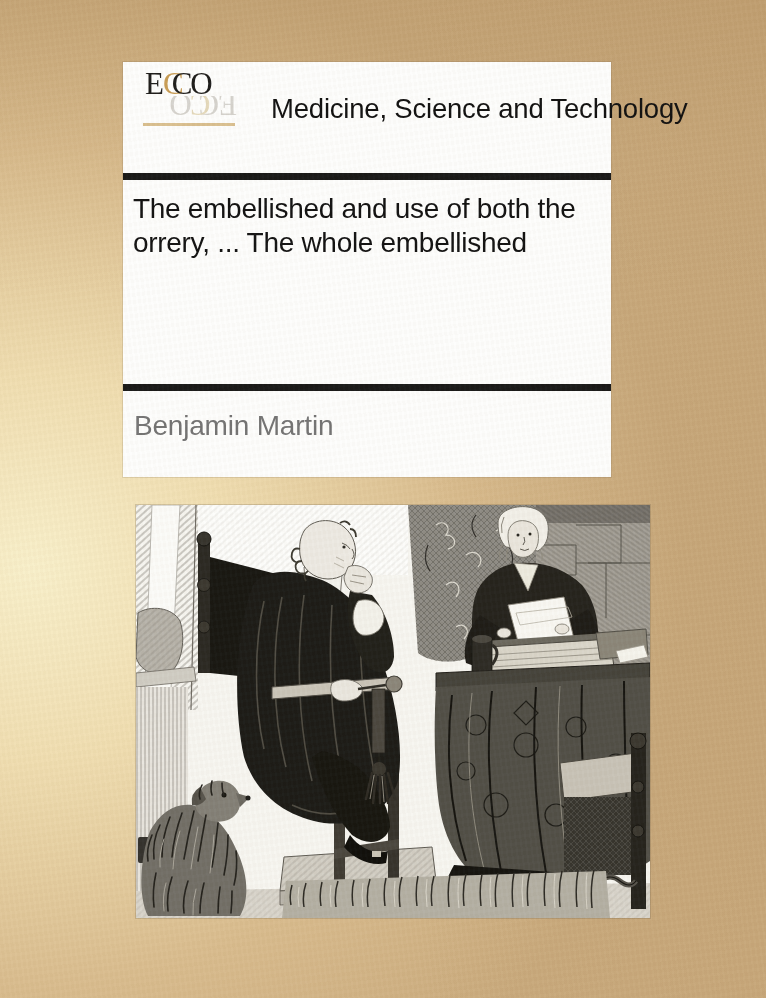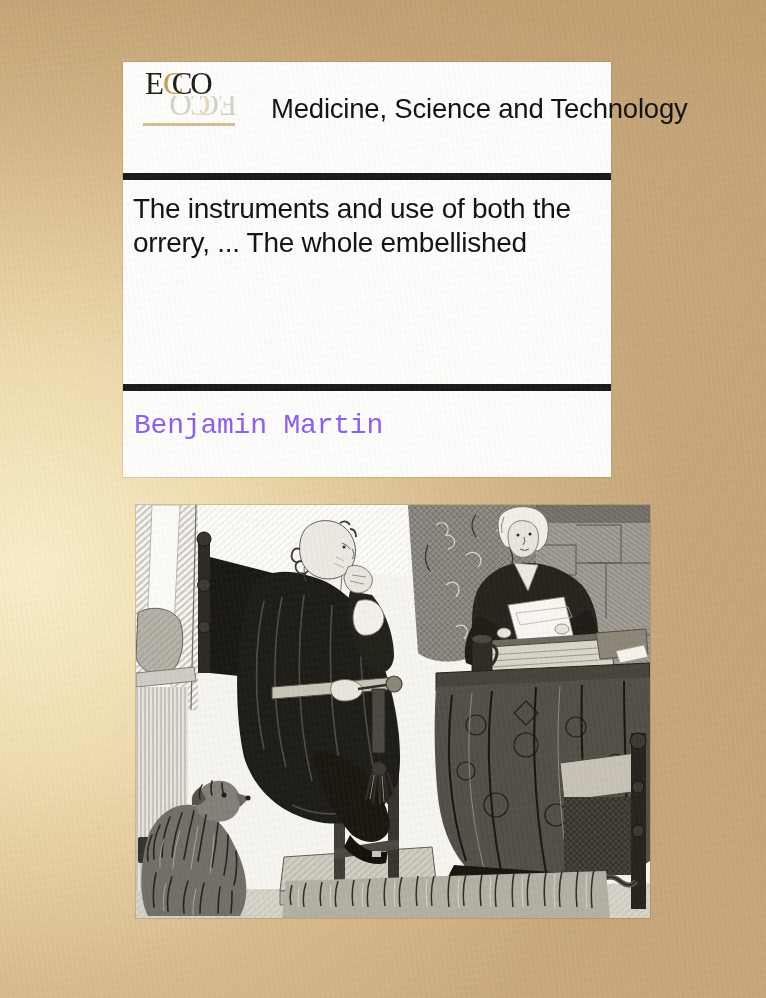--- a/index.html
+++ b/index.html
@@ -29,21 +29,21 @@
   .ecco .lc-over{margin-left:-11px;}
   .ecco .lc-o{margin-left:-1px;}
   .ecco-reflect{transform:rotate(180deg);color:#cfccc6;height:24px;overflow:hidden;margin-top:-3px;opacity:.85;}
   .ecco-reflect .lc-gold{color:#e0d3b0;}
   .logo-rule{height:3px;background:#d9bf8f;margin:3px 0 4px 0;width:92px;}
   .logo-captions{font-family:"Liberation Serif",serif;font-size:9.5px;line-height:12.5px;color:#45433e;text-align:center;width:92px;letter-spacing:.1px;}
   .category{position:absolute;left:112px;top:32px;font-size:27.5px;line-height:30px;color:#101010;letter-spacing:-0.2px;white-space:nowrap;padding-left:36px;}
   .bar{height:7px;background:#181817;}
   .title{height:204px;box-sizing:border-box;padding:12px 4px 0 10px;font-size:28px;line-height:33.5px;color:#111;letter-spacing:-0.3px;}
   .title div{white-space:nowrap;}
-  .author{height:86px;box-sizing:border-box;padding:19px 0 0 11px;font-size:28px;color:#8b5cf6;letter-spacing:-0.2px;font-family:Liberation Mono, monospace;}
+  .author{height:86px;box-sizing:border-box;padding:19px 0 0 11px;font-size:28px;color:#737373;letter-spacing:-0.2px;}
   .engraving{
     position:absolute;left:136px;top:505px;width:514px;height:413px;
     background:#f6f5f1;box-shadow:0 0 0 1px rgba(110,95,70,0.25);
   }
   .engraving svg{display:block;width:514px;height:413px;}
 </style>
 </head>
 <body>
 
 <div class="stage">
@@ -59,21 +59,21 @@
           <span>E</span><span>C</span><span class="lc-over lc-gold">C</span><span class="lc-o">O</span>
         </div>
         <div class="logo-rule"></div>
       </div>
       <div class="category">Medicine, Science and Technology</div>
     </div>
 
     <div class="bar"></div>
 
     <div class="title">
-      <div>The instruments and use of both the</div>
+      <div>The embellished and use of both the</div>
       <div>orrery, ... The whole embellished</div>
     </div>
 
     <div class="bar"></div>
 
     <div class="author">Benjamin Martin</div>
 
   </div>
 
   <div class="engraving" role="img" aria-label="Engraving: an elderly scholar in a long dark robe sits in a high-backed chair beside a window, hand raised to his chin in thought; a shaggy dog sits at his feet looking up; across a carpet-covered table stacked with books, a woman in a white cap holds papers; stone wall and tapestry behind.">

